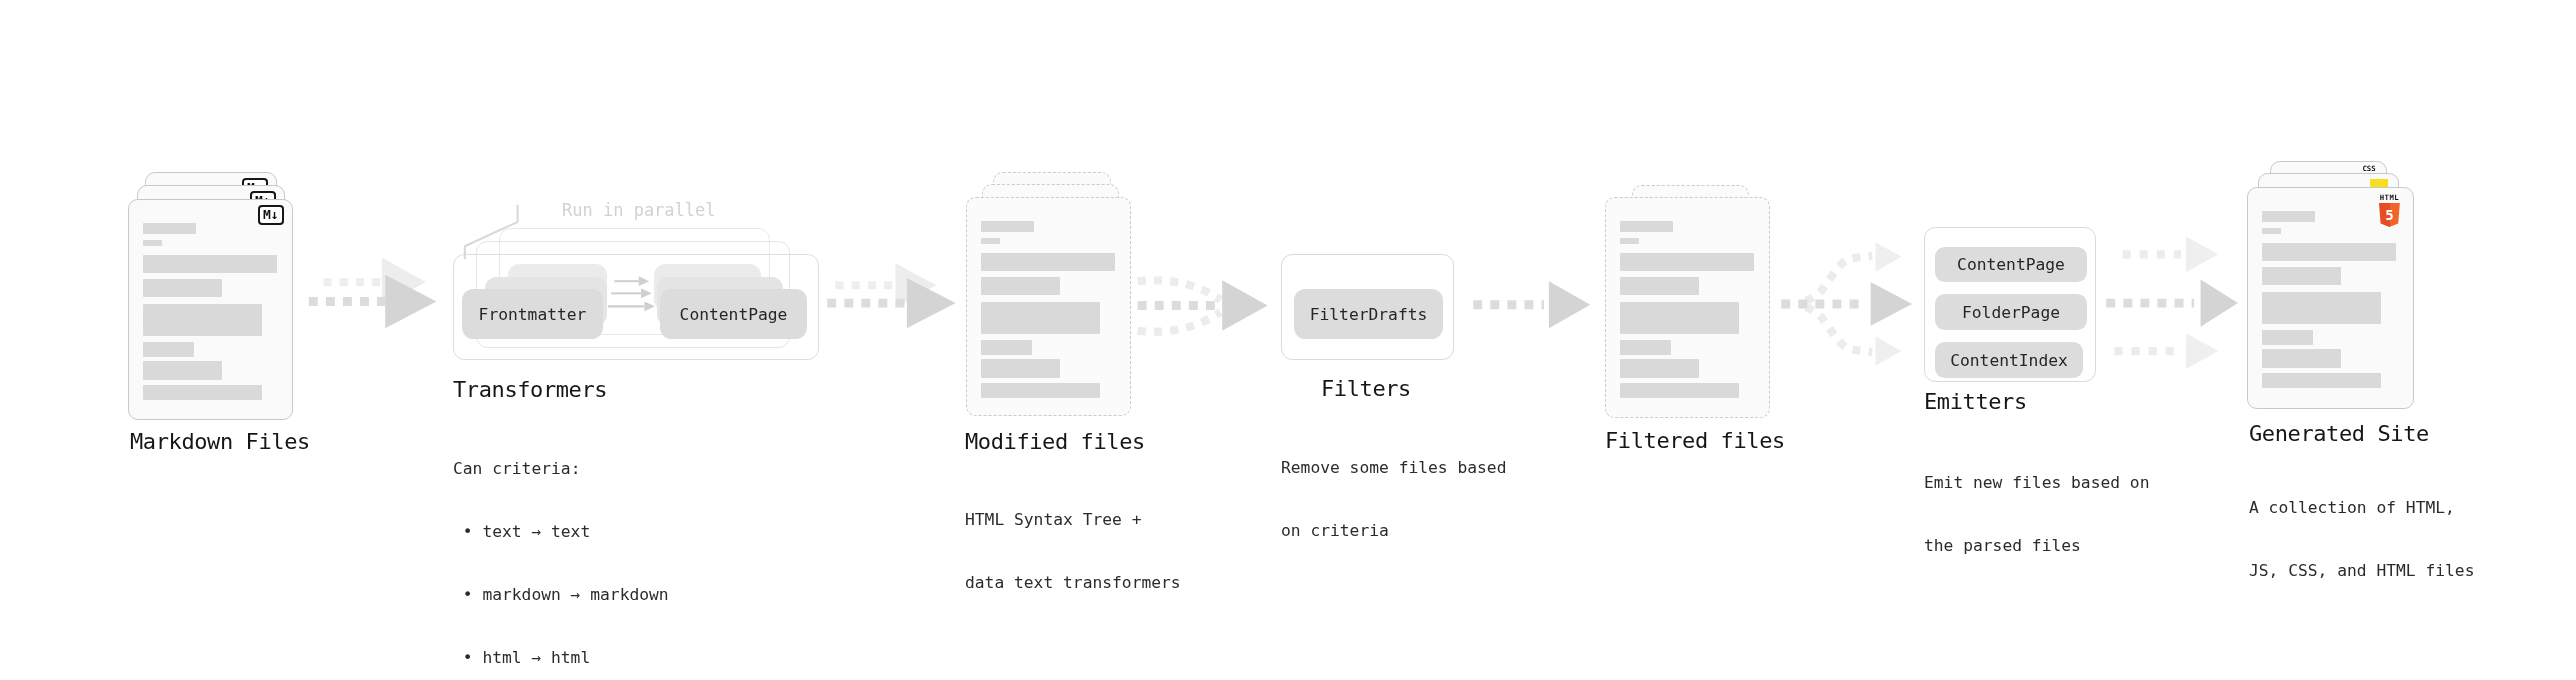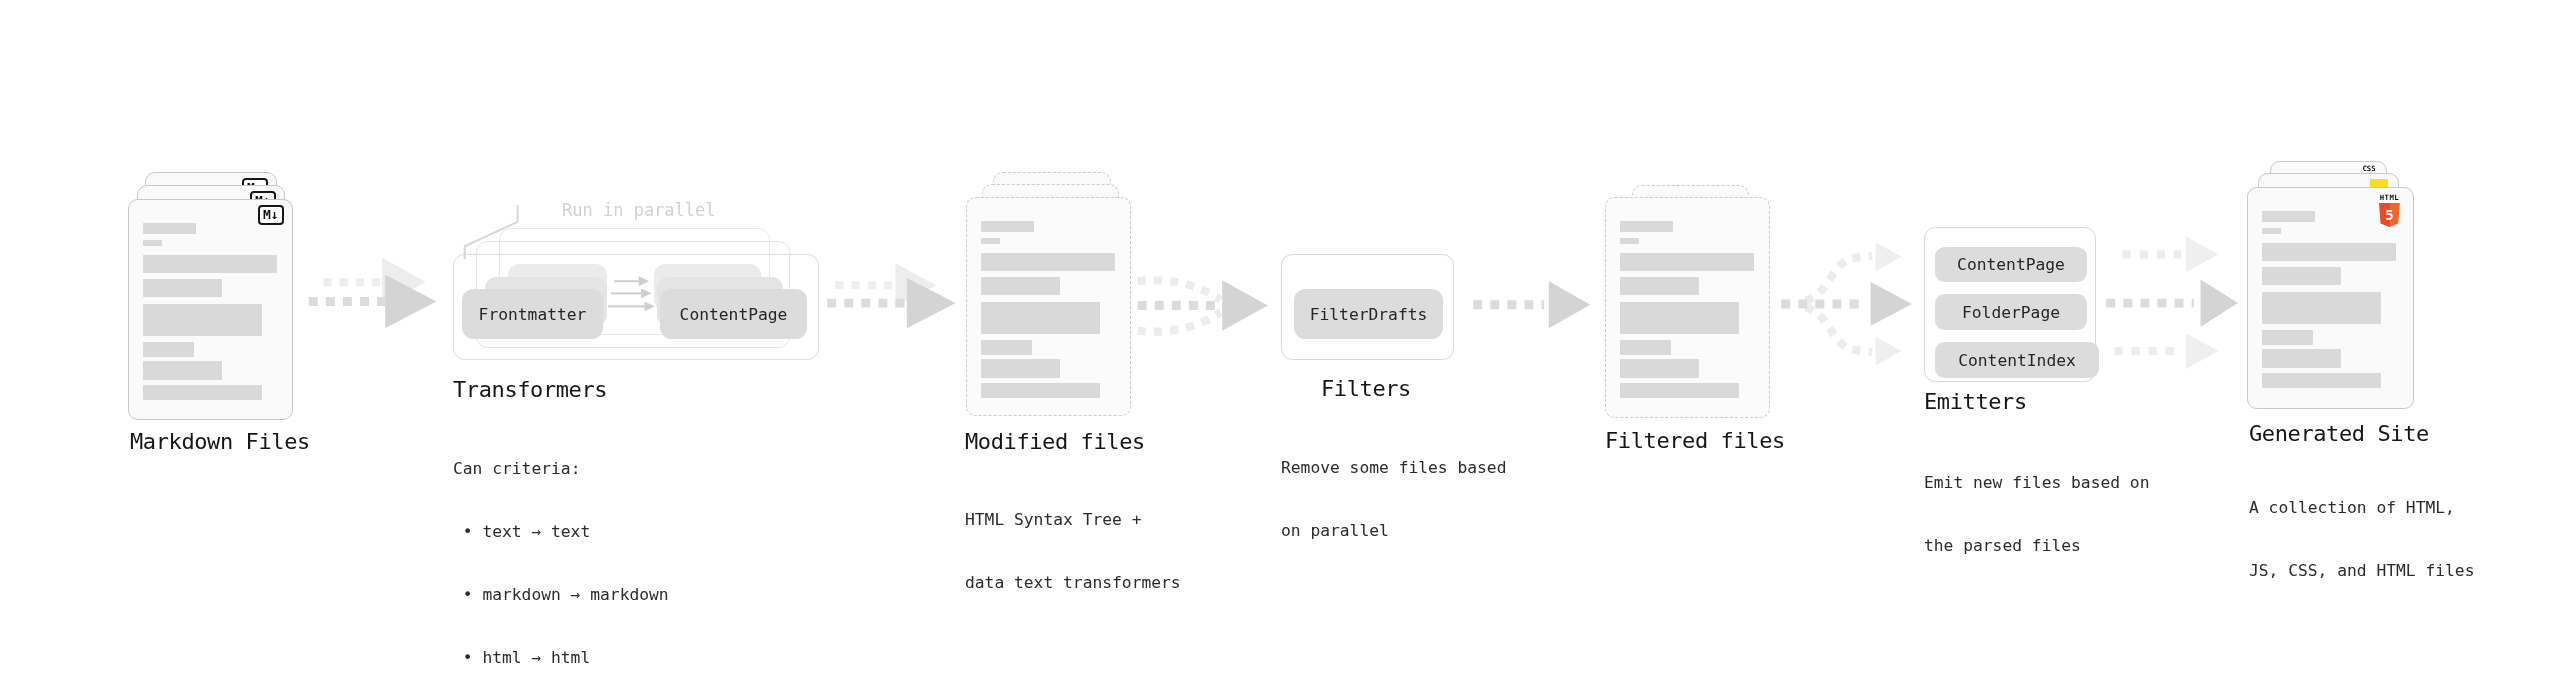--- a/index.html
+++ b/index.html
@@ -119,21 +119,21 @@
       <div>data text transformers</div>
     </div>
   </div>
 
   <div>
     <div class="panel" style="left:1281px;top:254px;width:173px;height:106px;"></div>
     <div class="pill" style="left:1294px;top:279px;width:149px;height:50px;">FilterDrafts</div>
     <div class="stage-title" style="left:1281px;top:377px;margin-left:40px;">Filters</div>
     <div class="stage-desc" style="left:1281px;top:415px;">
       <div>Remove some files based</div>
-      <div>on parallel</div>
+      <div>on criteria</div>
     </div>
   </div>
 
   <div>
     <div class="doc-card dashed" style="left:1632px;top:185px;width:117px;height:221px;"></div>
     <div class="doc-card dashed" style="left:1605px;top:197px;width:165px;height:221px;">
       <div class="bars">
         <div class="bar b1"></div>
         <div class="bar b2"></div>
         <div class="bar b3"></div>
@@ -144,21 +144,21 @@
         <div class="bar b8"></div>
       </div>
     </div>
     <div class="stage-title" style="left:1605px;top:429px;">Filtered files</div>
   </div>
 
   <div>
     <div class="panel" style="left:1924px;top:227px;width:172px;height:155px;"></div>
     <div class="pill small" style="left:1935px;top:237px;width:152px;height:35px;">ContentPage</div>
     <div class="pill small" style="left:1935px;top:284px;width:152px;height:36px;">FolderPage</div>
-    <div class="pill small" style="left:1935px;top:332px;width:164px;height:36px;">ContentIndex</div>
+    <div class="pill small" style="left:1935px;top:332px;width:148px;height:36px;">ContentIndex</div>
     <div class="stage-title" style="left:1924px;top:390px;">Emitters</div>
     <div class="stage-desc" style="left:1924px;top:430px;">
       <div>Emit new files based on</div>
       <div>the parsed files</div>
     </div>
   </div>
 
   <div>
     <div class="doc-card" style="left:2270px;top:161px;width:117px;height:222px;">
       <div class="css-badge">

